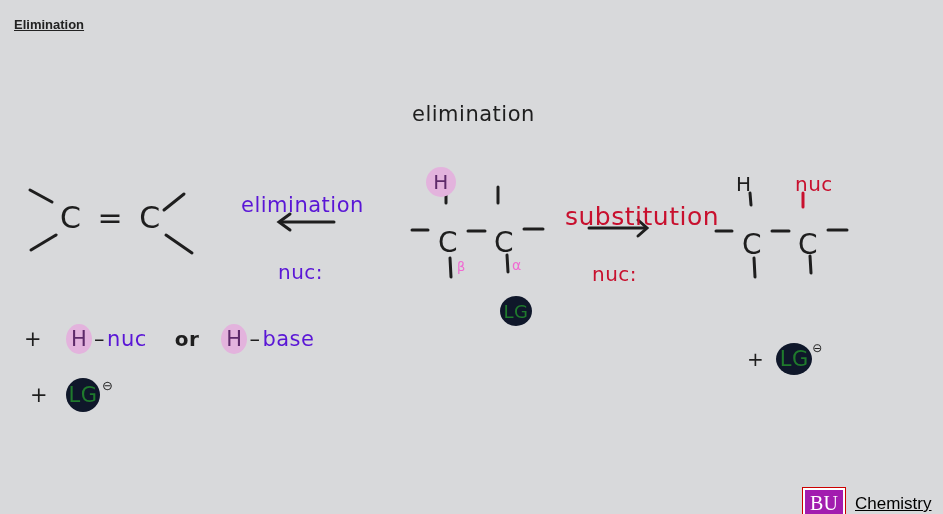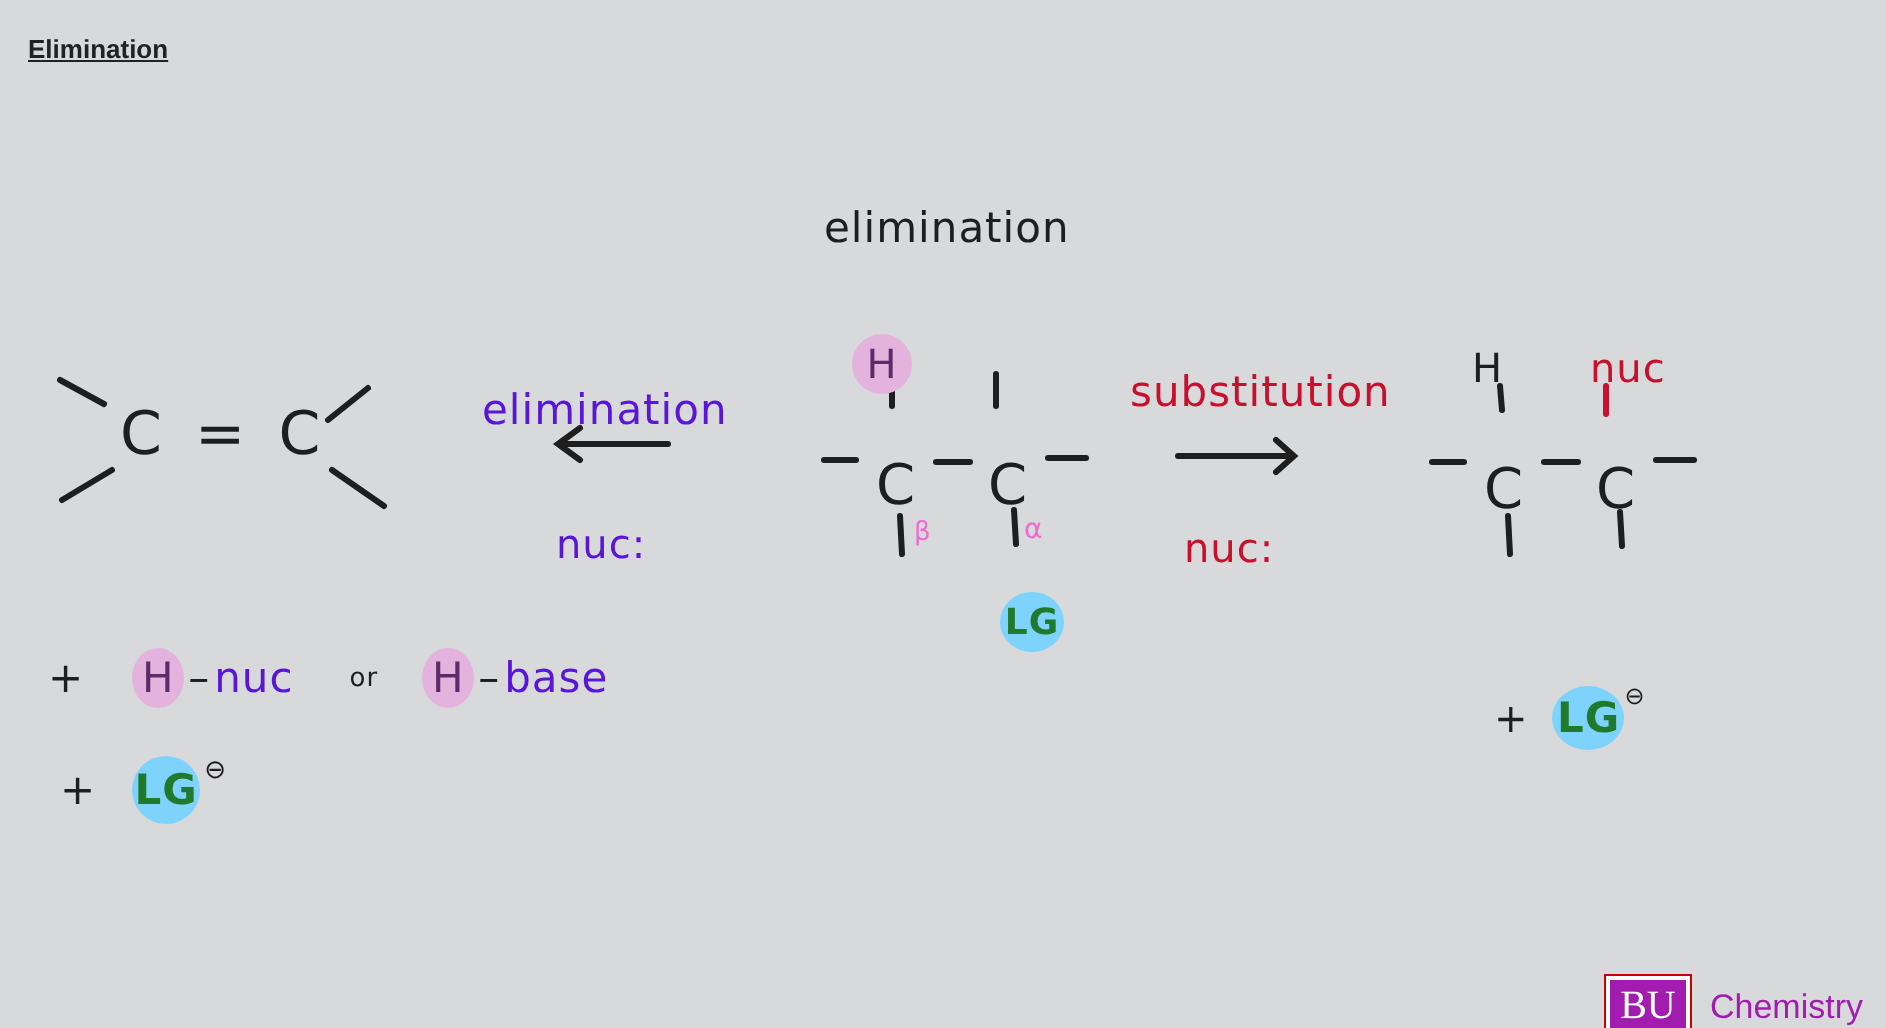--- a/index.html
+++ b/index.html
@@ -13,34 +13,34 @@
   .title {
     left:14px; top:1px; font-family:"Liberation Sans", sans-serif;
     font-weight:bold; font-size:13px; color:#222; text-decoration:underline;
   }
   .hand { font-family:"DejaVu Sans", sans-serif; letter-spacing:0.5px; }
   .blk { color:#1e1e1e; }
   .purple { color:#5a16d6; }
   .red { color:#c8102e; }
   .pink { color:#f06ad2; }
   .hl-pink { background:#e3b3dd; border-radius:50%; }
-  .hl-green { background:#7dd3fc; border-radius:50%;font-weight:bold; }
+  .hl-green { background:#0f172a; border-radius:50%; }
   .darkpurple { color:#5e2a6a; }
   .darkgreen { color:#1f7a2c; }
   svg.diagram { position:absolute; left:0; top:0; }
   .logo-box {
     left:803px; top:472px; width:42px; height:31px;
     background:#a21caf; border:2px solid #fff; outline:1px solid #cc0000;
     box-sizing:border-box; color:#fff;
     font-family:"Liberation Serif", serif; font-size:20px;
     display:flex; align-items:center; justify-content:center;
   }
   .logo-text {
     left:855px; top:478px; font-family:"Liberation Sans", sans-serif;
-    font-size:17px; color:#a21caf;
+    font-size:17px; color:#000000;text-decoration:underline;
   }
 </style>
 </head>
 <body>
 
 <div class="abs title">Elimination</div>
 
 <svg class="diagram" width="943" height="514" viewBox="0 0 943 514">
   <g stroke="#1e1e1e" stroke-width="3" stroke-linecap="round" fill="none">
 
@@ -87,21 +87,21 @@
   <span>H</span>
 </div>
 <div class="abs hand blk" style="left:438px;top:210px;font-size:28px;">C</div>
 <div class="abs hand pink" style="left:457px;top:243px;font-size:13px;">β</div>
 <div class="abs hand blk" style="left:494px;top:210px;font-size:28px;">C</div>
 <div class="abs hand pink" style="left:512px;top:241px;font-size:14px;">α</div>
 <div class="abs hand hl-green darkgreen" style="left:500px;top:280px;width:32px;height:30px;display:flex;align-items:center;justify-content:center;font-size:18px;">
   <span>LG</span>
 </div>
 
-<div class="abs hand red" style="left:565px;top:168px;font-size:21px;">substitution</div>
+<div class="abs hand red" style="left:565px;top:186px;font-size:25px;">substitution</div>
 <div class="abs hand red" style="left:592px;top:246px;font-size:20px;">nuc:</div>
 
 <div class="abs hand blk" style="left:736px;top:156px;font-size:20px;">H</div>
 <div class="abs hand red" style="left:795px;top:156px;font-size:20px;">nuc</div>
 <div class="abs hand blk" style="left:742px;top:212px;font-size:28px;">C</div>
 <div class="abs hand blk" style="left:798px;top:212px;font-size:28px;">C</div>
 
 <div class="abs hand blk" style="left:747px;top:327px;font-size:20px;display:flex;align-items:center;">
   <span style="margin-right:12px;">+</span>
   <span class="hl-green darkgreen" style="width:36px;height:32px;display:inline-flex;align-items:center;justify-content:center;font-size:21px;">
@@ -110,21 +110,21 @@
   <span style="font-size:12px;align-self:flex-start;margin-top:-2px;">⊖</span>
 </div>
 
 <div class="abs hand" style="left:24px;top:308px;font-size:21px;display:flex;align-items:center;">
   <span class="blk" style="margin-right:24px;">+</span>
   <span class="hl-pink darkpurple" style="width:26px;height:30px;display:inline-flex;align-items:center;justify-content:center;">
     <span>H</span>
   </span>
   <span class="blk" style="margin:0 2px;">–</span>
   <span class="purple">nuc</span>
-  <span class="blk" style="margin:0 22px 0 28px;font-size:13px;">or</span>
+  <span class="blk" style="margin:0 22px 0 28px;font-size:20px;font-weight:bold;">or</span>
   <span class="hl-pink darkpurple" style="width:26px;height:30px;display:inline-flex;align-items:center;justify-content:center;">
     <span>H</span>
   </span>
   <span class="blk" style="margin:0 2px;">–</span>
   <span class="purple">base</span>
 </div>
 
 <div class="abs hand" style="left:30px;top:362px;font-size:21px;display:flex;align-items:center;">
   <span class="blk" style="margin-right:18px;">+</span>
   <span class="hl-green darkgreen" style="width:34px;height:34px;display:inline-flex;align-items:center;justify-content:center;">

